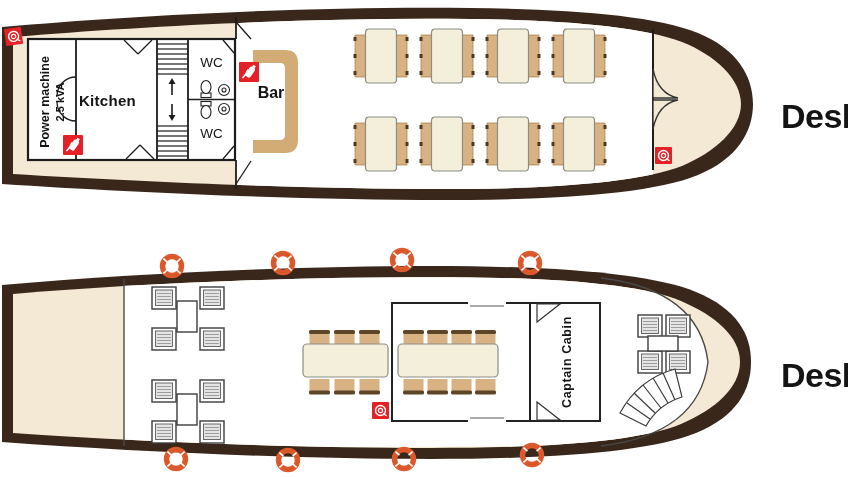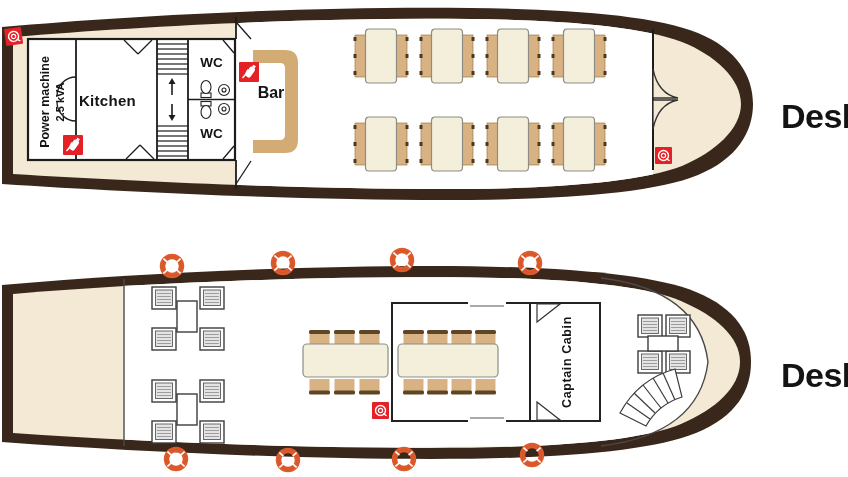--- a/index.html
+++ b/index.html
@@ -4,21 +4,21 @@
 <style>
   html,body{margin:0;padding:0;background:#fff;}
   .stage{position:relative;width:848px;height:477px;background:#ffffff;overflow:hidden;
          font-family:"Liberation Sans",sans-serif;}
   .stage svg{position:absolute;left:0;top:0;}
   .lbl{position:absolute;color:#141414;white-space:nowrap;}
   .lbl.center{text-align:center;}
   .rot{display:flex;flex-direction:column;align-items:center;justify-content:center;
        transform:rotate(-90deg);transform-origin:center;}
   .kitchen{font-size:15px;font-weight:700;letter-spacing:.3px;}
-  .wc{font-size:13.5px;font-weight:700;}
+  .wc{font-size:13.5px;font-weight:400;}
   .bar{font-size:16px;font-weight:700;}
   .pm1{font-size:12.5px;font-weight:600;}
   .pm2{font-size:11px;font-weight:600;margin-top:2px;}
   .cc{font-size:12.5px;font-weight:600;letter-spacing:.6px;}
   .desk{font-size:34px;font-weight:700;letter-spacing:-.5px;}
 </style>
 </head>
 <body>
 
 <div class="stage">

